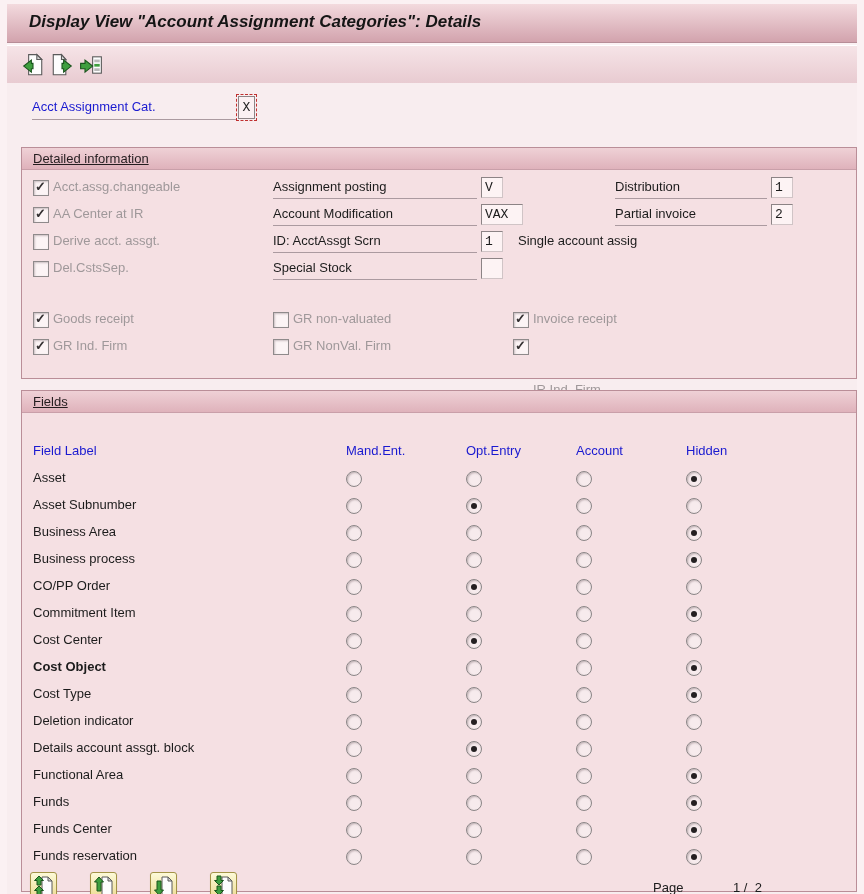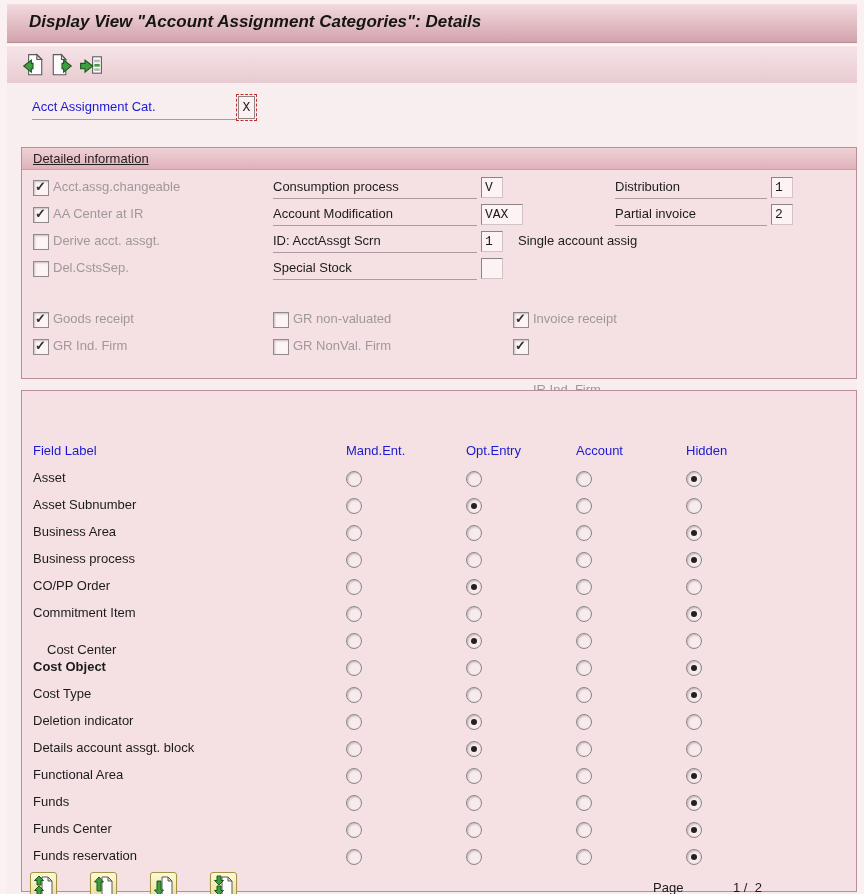--- a/index.html
+++ b/index.html
@@ -103,21 +103,21 @@
       <div class="ghead">Detailed information</div>
       <div class="gbody" id="detail-body">
           <div class="cb checked" style="left:11px;top:10px;"></div>
           <div class="lbl gray" style="left:31px;top:9px;">Acct.assg.changeable</div>
           <div class="cb checked" style="left:11px;top:37px;"></div>
           <div class="lbl gray" style="left:31px;top:36px;">AA Center at IR</div>
           <div class="cb" style="left:11px;top:64px;"></div>
           <div class="lbl gray" style="left:31px;top:63px;">Derive acct. assgt.</div>
           <div class="cb" style="left:11px;top:91px;"></div>
           <div class="lbl gray" style="left:31px;top:90px;">Del.CstsSep.</div>
-          <div class="lbl" style="left:251px;top:9px;">Consumption process</div>
+          <div class="lbl" style="left:251px;top:9px;">Assignment posting</div>
           <div class="underline" style="left:251px;top:28px;width:204px;background:#ab9aa0;"></div>
           <div class="ibox" style="left:459px;top:7px;width:17px;">V</div>
           <div class="lbl" style="left:251px;top:36px;">Account Modification</div>
           <div class="underline" style="left:251px;top:55px;width:204px;background:#ab9aa0;"></div>
           <div class="ibox" style="left:459px;top:34px;width:37px;">VAX</div>
           <div class="lbl" style="left:251px;top:63px;">ID: AcctAssgt Scrn</div>
           <div class="underline" style="left:251px;top:82px;width:204px;background:#ab9aa0;"></div>
           <div class="ibox" style="left:459px;top:61px;width:17px;">1</div>
           <div class="lbl" style="left:496px;top:63px;">Single account assig</div>
           <div class="lbl" style="left:251px;top:90px;">Special Stock</div>
@@ -138,20 +138,21 @@
           <div class="cb checked" style="left:11px;top:169px;"></div>
           <div class="lbl gray" style="left:31px;top:168px;">GR Ind. Firm</div>
           <div class="cb" style="left:251px;top:169px;"></div>
           <div class="lbl gray" style="left:271px;top:168px;">GR NonVal. Firm</div>
           <div class="cb checked" style="left:491px;top:169px;"></div>
           <div class="lbl gray" style="left:511px;top:168px;margin-top:44px;">IR Ind. Firm</div>
         </div>
     </div>
 
     <div class="group" style="left:14px;top:307px;width:834px;height:500px;">
+      <div class="ghead">Fields</div>
       <div class="gbody" id="fields-body">
         <span class="pagertxt" style="left:631px;top:467px;">Page</span>
         <span class="pagertxt" style="left:711px;top:467px;white-space:pre;">1 /  2</span>
       <div class="colhead" style="left:11px;top:30px;">Field Label</div>
           <div class="colhead" style="left:324px;top:30px;">Mand.Ent.</div>
           <div class="colhead" style="left:444px;top:30px;">Opt.Entry</div>
           <div class="colhead" style="left:554px;top:30px;">Account</div>
           <div class="colhead" style="left:664px;top:30px;">Hidden</div>
           <div class="frow-label" style="left:11px;top:57px;">Asset</div>
           <div class="radio" style="left:324px;top:58px;"></div>
@@ -176,21 +177,21 @@
           <div class="frow-label" style="left:11px;top:165px;">CO/PP Order</div>
           <div class="radio" style="left:324px;top:166px;"></div>
           <div class="radio sel" style="left:444px;top:166px;"></div>
           <div class="radio" style="left:554px;top:166px;"></div>
           <div class="radio" style="left:664px;top:166px;"></div>
           <div class="frow-label" style="left:11px;top:192px;">Commitment Item</div>
           <div class="radio" style="left:324px;top:193px;"></div>
           <div class="radio" style="left:444px;top:193px;"></div>
           <div class="radio" style="left:554px;top:193px;"></div>
           <div class="radio sel" style="left:664px;top:193px;"></div>
-          <div class="frow-label" style="left:11px;top:229px;margin-left:14px;">Cost Center</div>
+          <div class="frow-label" style="left:11px;top:219px;">Cost Center</div>
           <div class="radio" style="left:324px;top:220px;"></div>
           <div class="radio sel" style="left:444px;top:220px;"></div>
           <div class="radio" style="left:554px;top:220px;"></div>
           <div class="radio" style="left:664px;top:220px;"></div>
           <div class="frow-label" style="left:11px;top:246px;font-weight:bold;">Cost Object</div>
           <div class="radio" style="left:324px;top:247px;"></div>
           <div class="radio" style="left:444px;top:247px;"></div>
           <div class="radio" style="left:554px;top:247px;"></div>
           <div class="radio sel" style="left:664px;top:247px;"></div>
           <div class="frow-label" style="left:11px;top:273px;">Cost Type</div>

